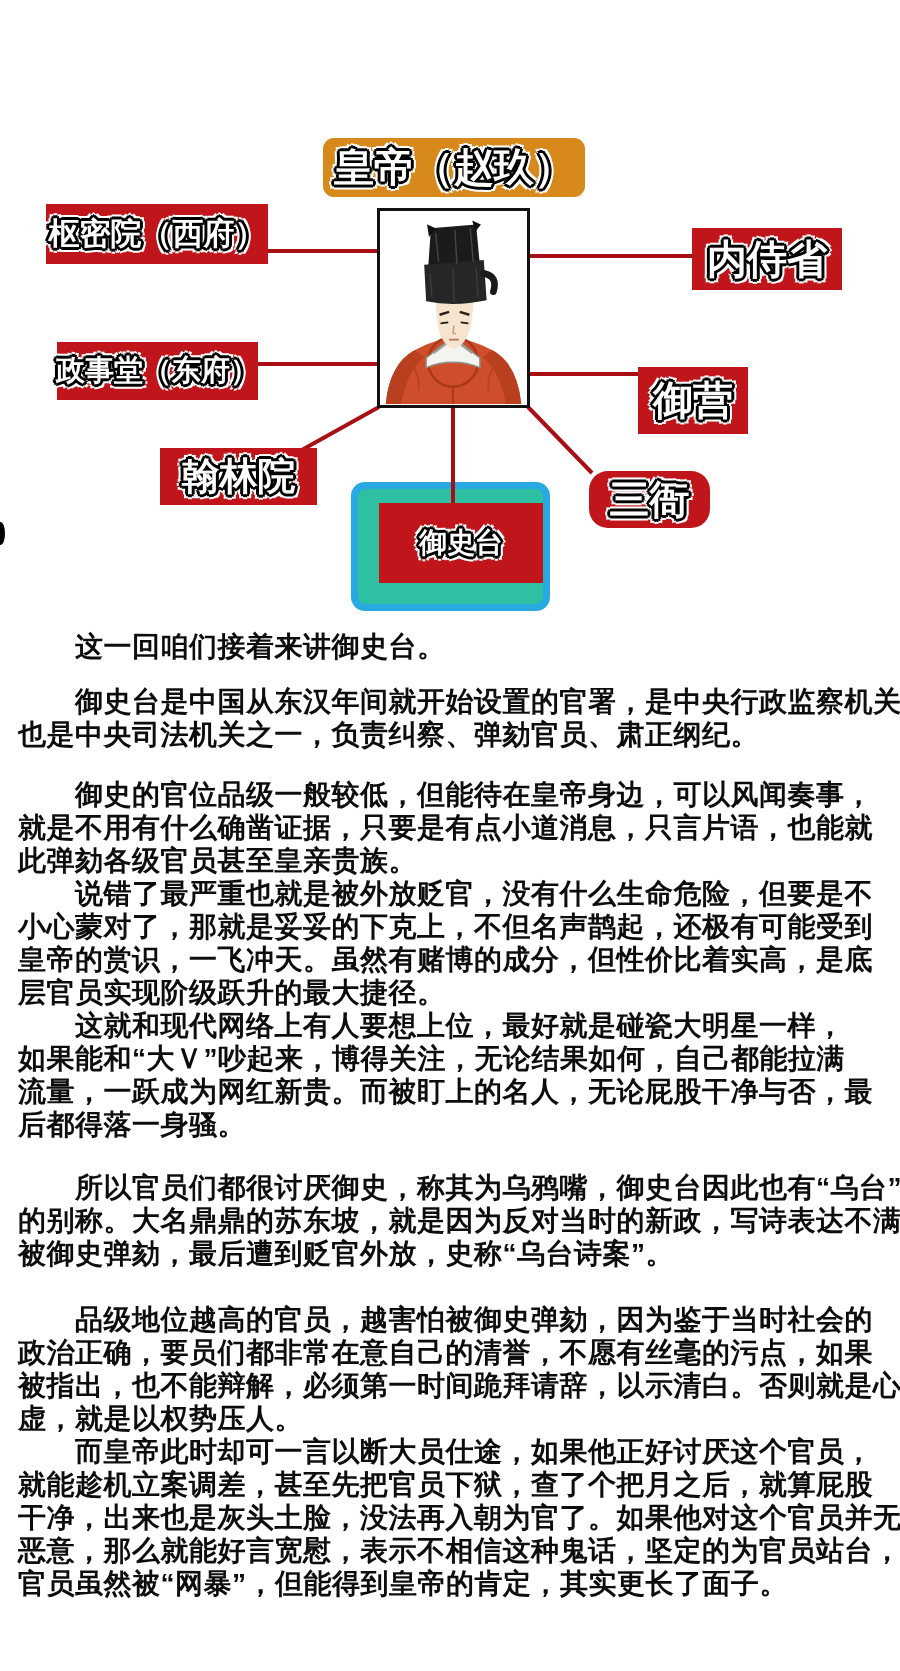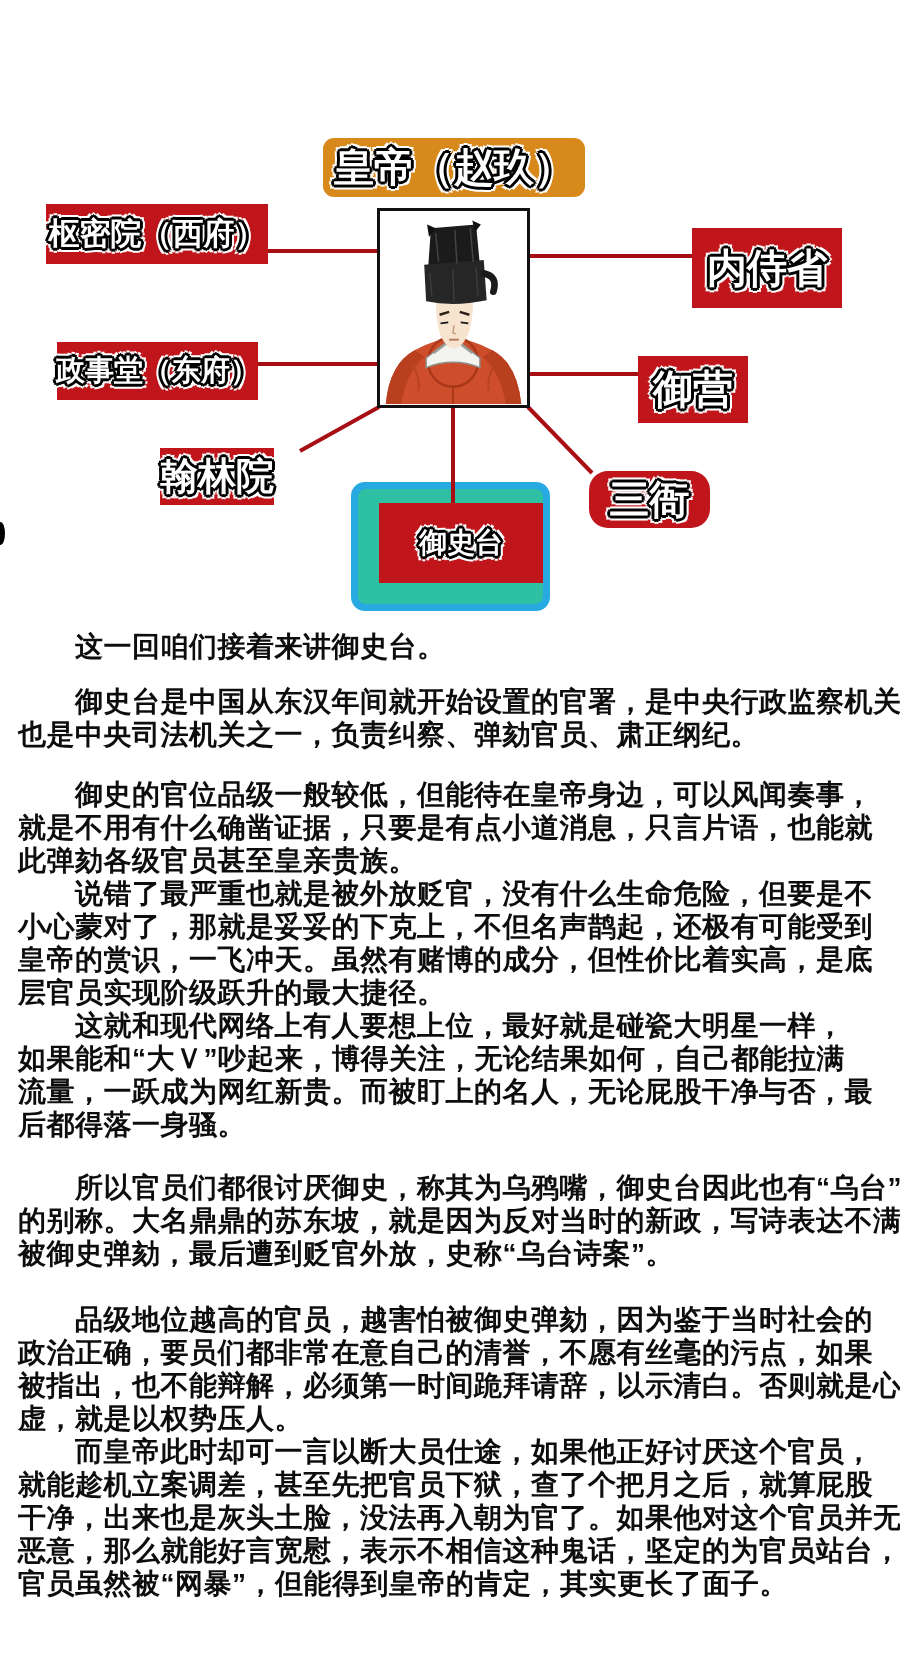--- a/index.html
+++ b/index.html
@@ -94,28 +94,28 @@
       <path d="M108,64 Q123,67 118,83" fill="none" stroke="#1b1b1b" stroke-width="7" stroke-linecap="round"></path>
     </svg>
   </div>
 
   <div class="obox" style="left:46px;top:204px;width:222px;height:60px;font-size:31px;">
     <span>枢密院（西府）</span>
   </div>
   <div class="obox" style="left:57px;top:342px;width:201px;height:58px;font-size:29px;">
     <span>政事堂（东府）</span>
   </div>
-  <div class="obox" style="left:160px;top:448px;width:114px;height:57px;font-size:38px;">
+  <div class="obox" style="left:160px;top:448px;width:157px;height:57px;font-size:38px;">
     <span>翰林院</span>
   </div>
 
-  <div class="obox" style="left:692px;top:228px;width:150px;height:80px;font-size:40px;">
+  <div class="obox" style="left:692px;top:228px;width:150px;height:62px;font-size:40px;">
     <span>内侍省</span>
   </div>
-  <div class="obox" style="left:638px;top:356px;width:110px;height:67px;font-size:40px;">
+  <div class="obox" style="left:638px;top:367px;width:110px;height:67px;font-size:40px;">
     <span>御营</span>
   </div>
   <div class="obox" style="left:589px;top:471px;width:121px;height:57px;font-size:40px;border-radius:19px;">
     <span>三衙</span>
   </div>
 
   <div class="hl-outer">
     <div class="hl-inner"></div>
   </div>
   <div class="vline"></div>

